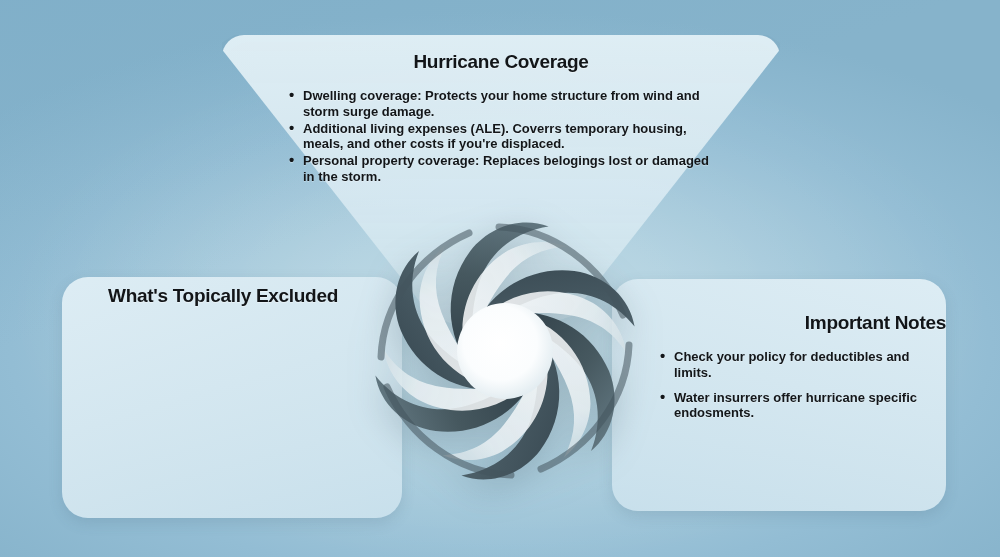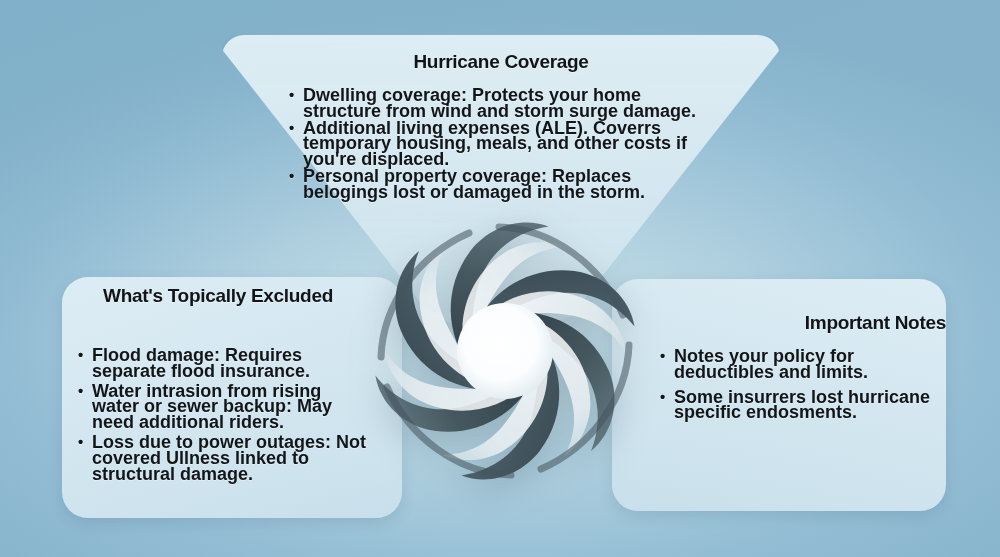--- a/index.html
+++ b/index.html
@@ -97,21 +97,21 @@
 
   .bullet-list {
     position: absolute;
     margin: 0;
     padding: 0;
     list-style: none;
   }
   .bullet-list li {
     position: relative;
     padding-left: 16px;
-    font-size: 18px;
+    font-size: 13px;
     font-weight: bold;
     color: #131619;
     line-height: 15.8px;
     margin-bottom: 1px;
     text-shadow: 0 1px 1px rgba(255,255,255,0.35);
   }
   .bullet-list li::before {
     content: "\2022";
     position: absolute;
     left: 2px;
@@ -132,21 +132,21 @@
     left: 287px;
     top: 88px;
     width: 425px;
   }
 
   
   #title-left {
     left: 98px;
     top: 286px;
     width: 240px;
-    text-align: center;
+    text-align: right;
   }
   #list-left {
     left: 76px;
     top: 348px;
     width: 290px;
   }
   #list-left li { margin-bottom: 4px; }
 
   
   #title-right {
@@ -255,26 +255,21 @@
   <h2 class="panel-title" id="title-top">Hurricane Coverage</h2>
 
   <ul class="bullet-list" id="list-top">
     <li>Dwelling coverage: Protects your home structure from wind and storm surge damage.</li>
     <li>Additional living expenses (ALE). Coverrs temporary housing, meals, and other costs if you're displaced.</li>
     <li>Personal property coverage: Replaces belogings lost or damaged in the storm.</li>
   </ul>
 
   <h2 class="panel-title" id="title-left">What's Topically Excluded</h2>
 
-  <ul class="bullet-list" id="list-left">
-    <li>Flood damage: Requires separate flood insurance.</li>
-    <li>Water intrasion from rising water or sewer backup: May need additional riders.</li>
-    <li>Loss due to power outages: Not covered Ullness linked to structural damage.</li>
+
+  <h2 class="panel-title" id="title-right">Important Notes</h2>
+
+  <ul class="bullet-list" id="list-right">
+    <li>Check your policy for deductibles and limits.</li>
+    <li>Water insurrers offer hurricane specific endosments.</li>
   </ul>
 
-  <h2 class="panel-title" id="title-right">Important Notes</h2>
-
-  <ul class="bullet-list" id="list-right">
-    <li>Notes your policy for deductibles and limits.</li>
-    <li>Some insurrers lost hurricane specific endosments.</li>
-  </ul>
-
 </div>
 
 </body></html>

